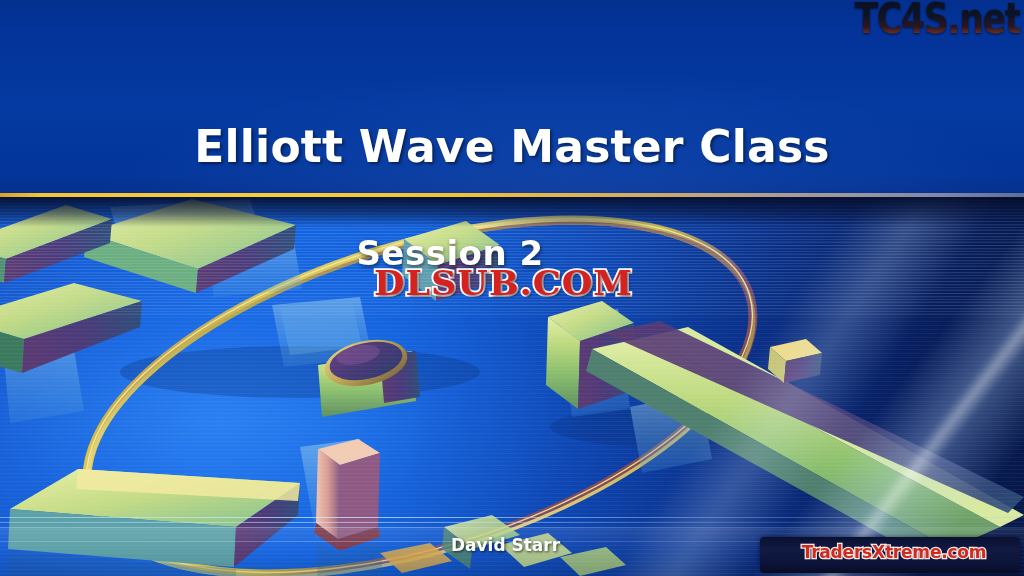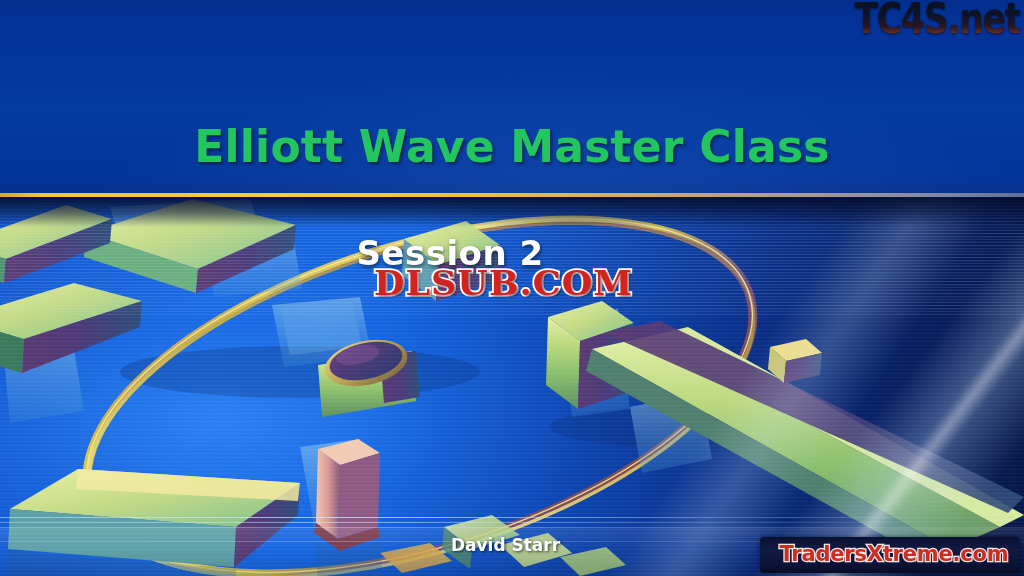--- a/index.html
+++ b/index.html
@@ -135,21 +135,21 @@
   }
 
   
   .slide-title {
     position: absolute;
     left: 0; top: 121px;
     width: 1024px;
     text-align: center;
     font-size: 44px;
     font-weight: bold;
-    color: #22c55e;
+    color: #ffffff;
     letter-spacing: 0.2px;
     text-shadow: 2px 2px 3px rgba(0,0,0,0.45);
   }
   .session-label {
     position: absolute;
     left: 0; top: 233px;
     width: 1024px;
     text-align: center;
     padding-right: 124px;
     box-sizing: border-box;
@@ -215,21 +215,21 @@
     border-radius: 4px;
     background: linear-gradient(180deg, #0A1030 0%, #111A44 35%, #0C1338 75%, #070C24 100%);
     box-shadow: 0 0 4px rgba(0,0,0,0.5);
   }
   .wm-tx-text {
     position: absolute;
     left: 770px; top: 542px;
     width: 248px;
     text-align: center;
     font-family: "DejaVu Sans", "Liberation Sans", sans-serif;
-    font-size: 21px;
+    font-size: 17px;
     font-weight: bold;
     color: #CE2B22;
     -webkit-text-stroke: 2.6px #F2E9E4;
     paint-order: stroke fill;
     letter-spacing: -0.2px;
   }
 </style>
 </head>
 <body>
 

